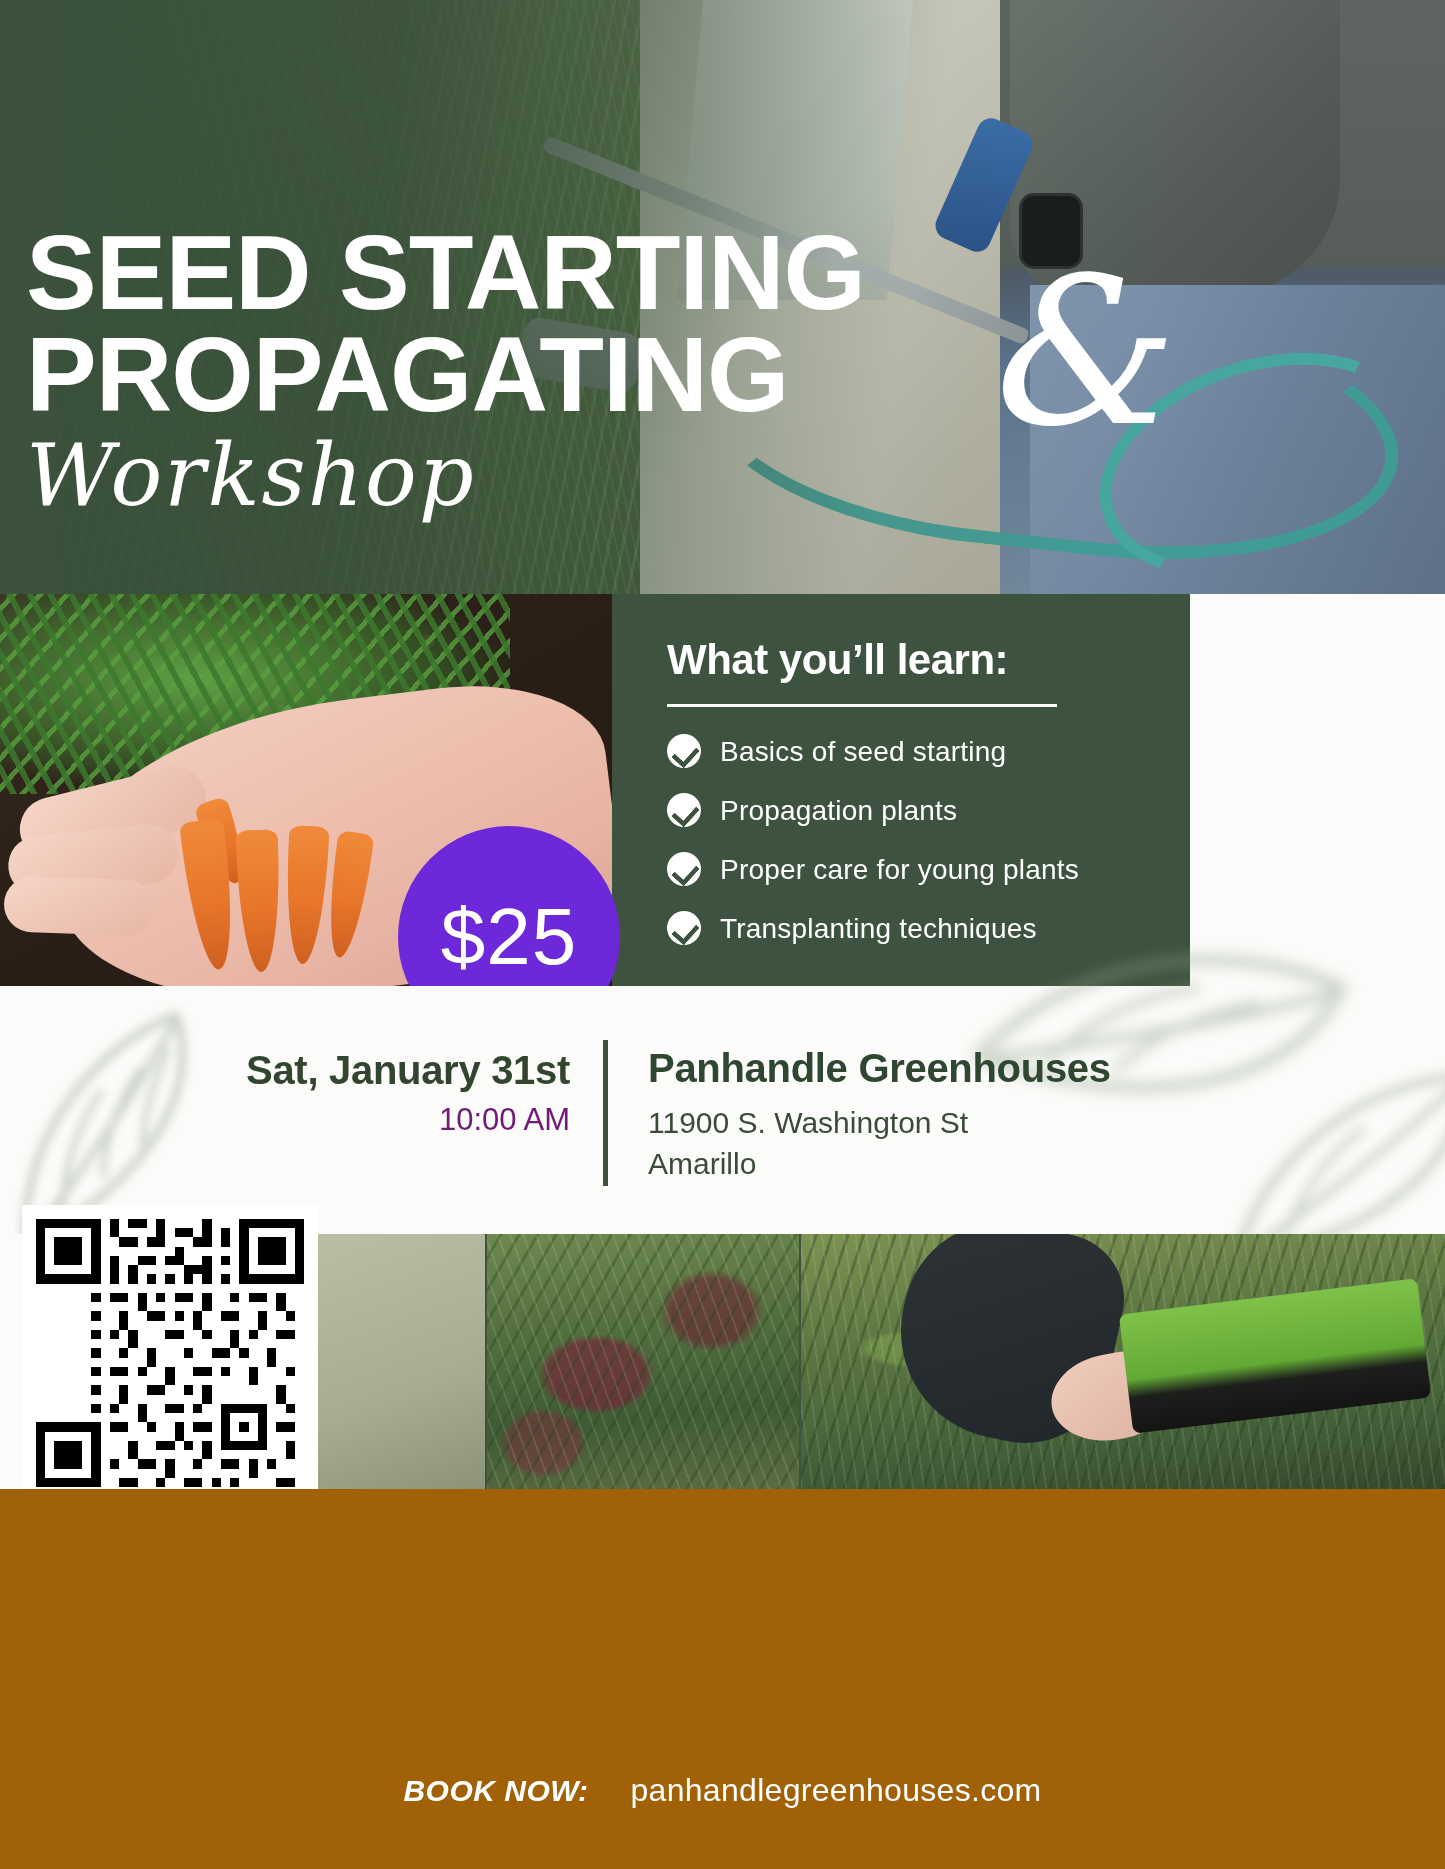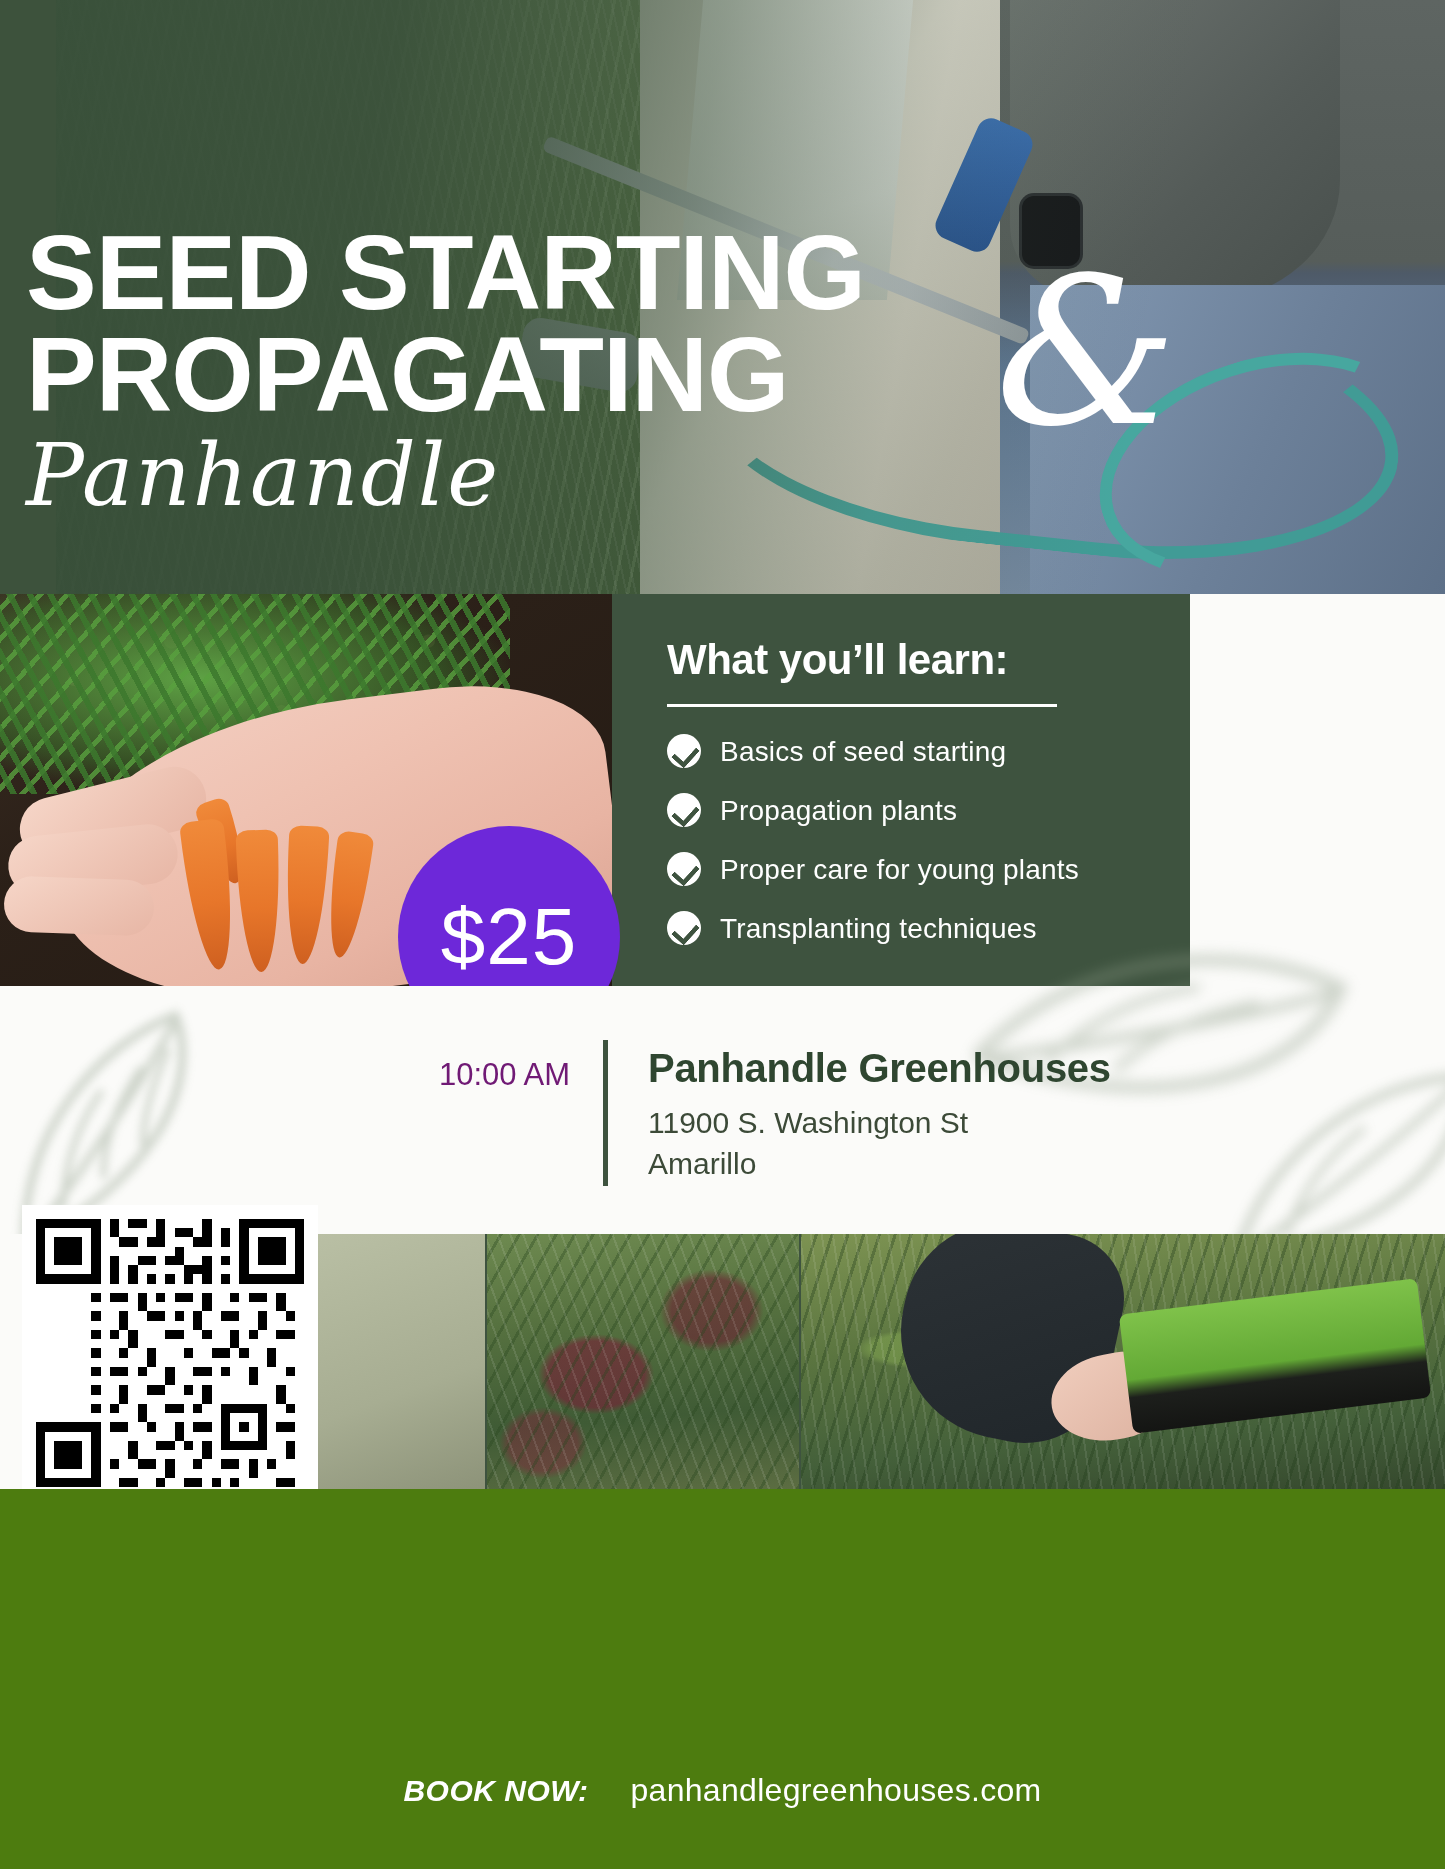--- a/index.html
+++ b/index.html
@@ -234,21 +234,21 @@
     background:linear-gradient(150deg,#f0cdbd,#ddb2a0); border-radius:50% 40% 45% 50%;
     transform:rotate(-10deg);
   }
   .qr {
     position:absolute; left:22px; top:1205px; width:296px; height:296px;
     background:#fff; padding:14px;
   }
   .qr-inner { width:100%; height:100%; }
 
   
-  .footer { position:absolute; left:0; top:1489px; width:1445px; height:380px; background:#4d7c0f; }
+  .footer { position:absolute; left:0; top:1489px; width:1445px; height:380px; background:#a16207; }
   .footer-row {
     position:absolute; left:0; right:0; top:283px;
     display:flex; align-items:baseline; justify-content:center;
   }
   .book-now {
     color:#fff; font-weight:bold; font-style:italic; font-size:30px;
     letter-spacing:.5px; margin-right:42px;
   }
   .book-url { color:#fff; font-size:32px; letter-spacing:.3px; }
 </style>
@@ -271,21 +271,21 @@
     <div class="hp-hose2"></div>
   </div>
   <div class="hero-overlay"></div>
   <div class="hero-left-solid"></div>
 
   <div class="amp">&amp;</div>
 
   <div class="hero-text">
     <div class="t-line1">SEED STARTING</div>
     <div class="t-line2">PROPAGATING</div>
-    <div class="t-script">Panhandle</div>
+    <div class="t-script">Workshop</div>
   </div>
 </section>
 
 <section class="mid">
   <div class="carrot-photo">
     <div class="soil-spec"></div>
     <div class="carrot-tops"></div>
     <div class="hand"></div>
     <div class="finger f1"></div>
     <div class="finger f2"></div>
@@ -345,20 +345,21 @@
   </div>
   <div class="leaf leaf-c">
     <svg width="240" height="140" viewBox="0 0 260 150">
       <path d="M10 140 C60 40 170 0 250 10 C240 90 140 146 12 142 Z" fill="none" stroke="#8d9c87" stroke-width="8"></path>
       <path d="M18 140 C80 110 180 60 248 14" fill="none" stroke="#8d9c87" stroke-width="7"></path>
       <path d="M60 128 C80 92 110 62 150 42" fill="none" stroke="#8d9c87" stroke-width="6"></path>
     </svg>
   </div>
 
   <div class="date-block">
+    <div class="date-main">Sat, January 31st</div>
     <div class="date-time">10:00 AM</div>
   </div>
   <div class="v-divider"></div>
   <div class="venue-block">
     <div class="venue-name">Panhandle Greenhouses</div>
     <div class="venue-addr">
       <div>11900 S. Washington St</div>
       <div>Amarillo</div>
     </div>
   </div>

